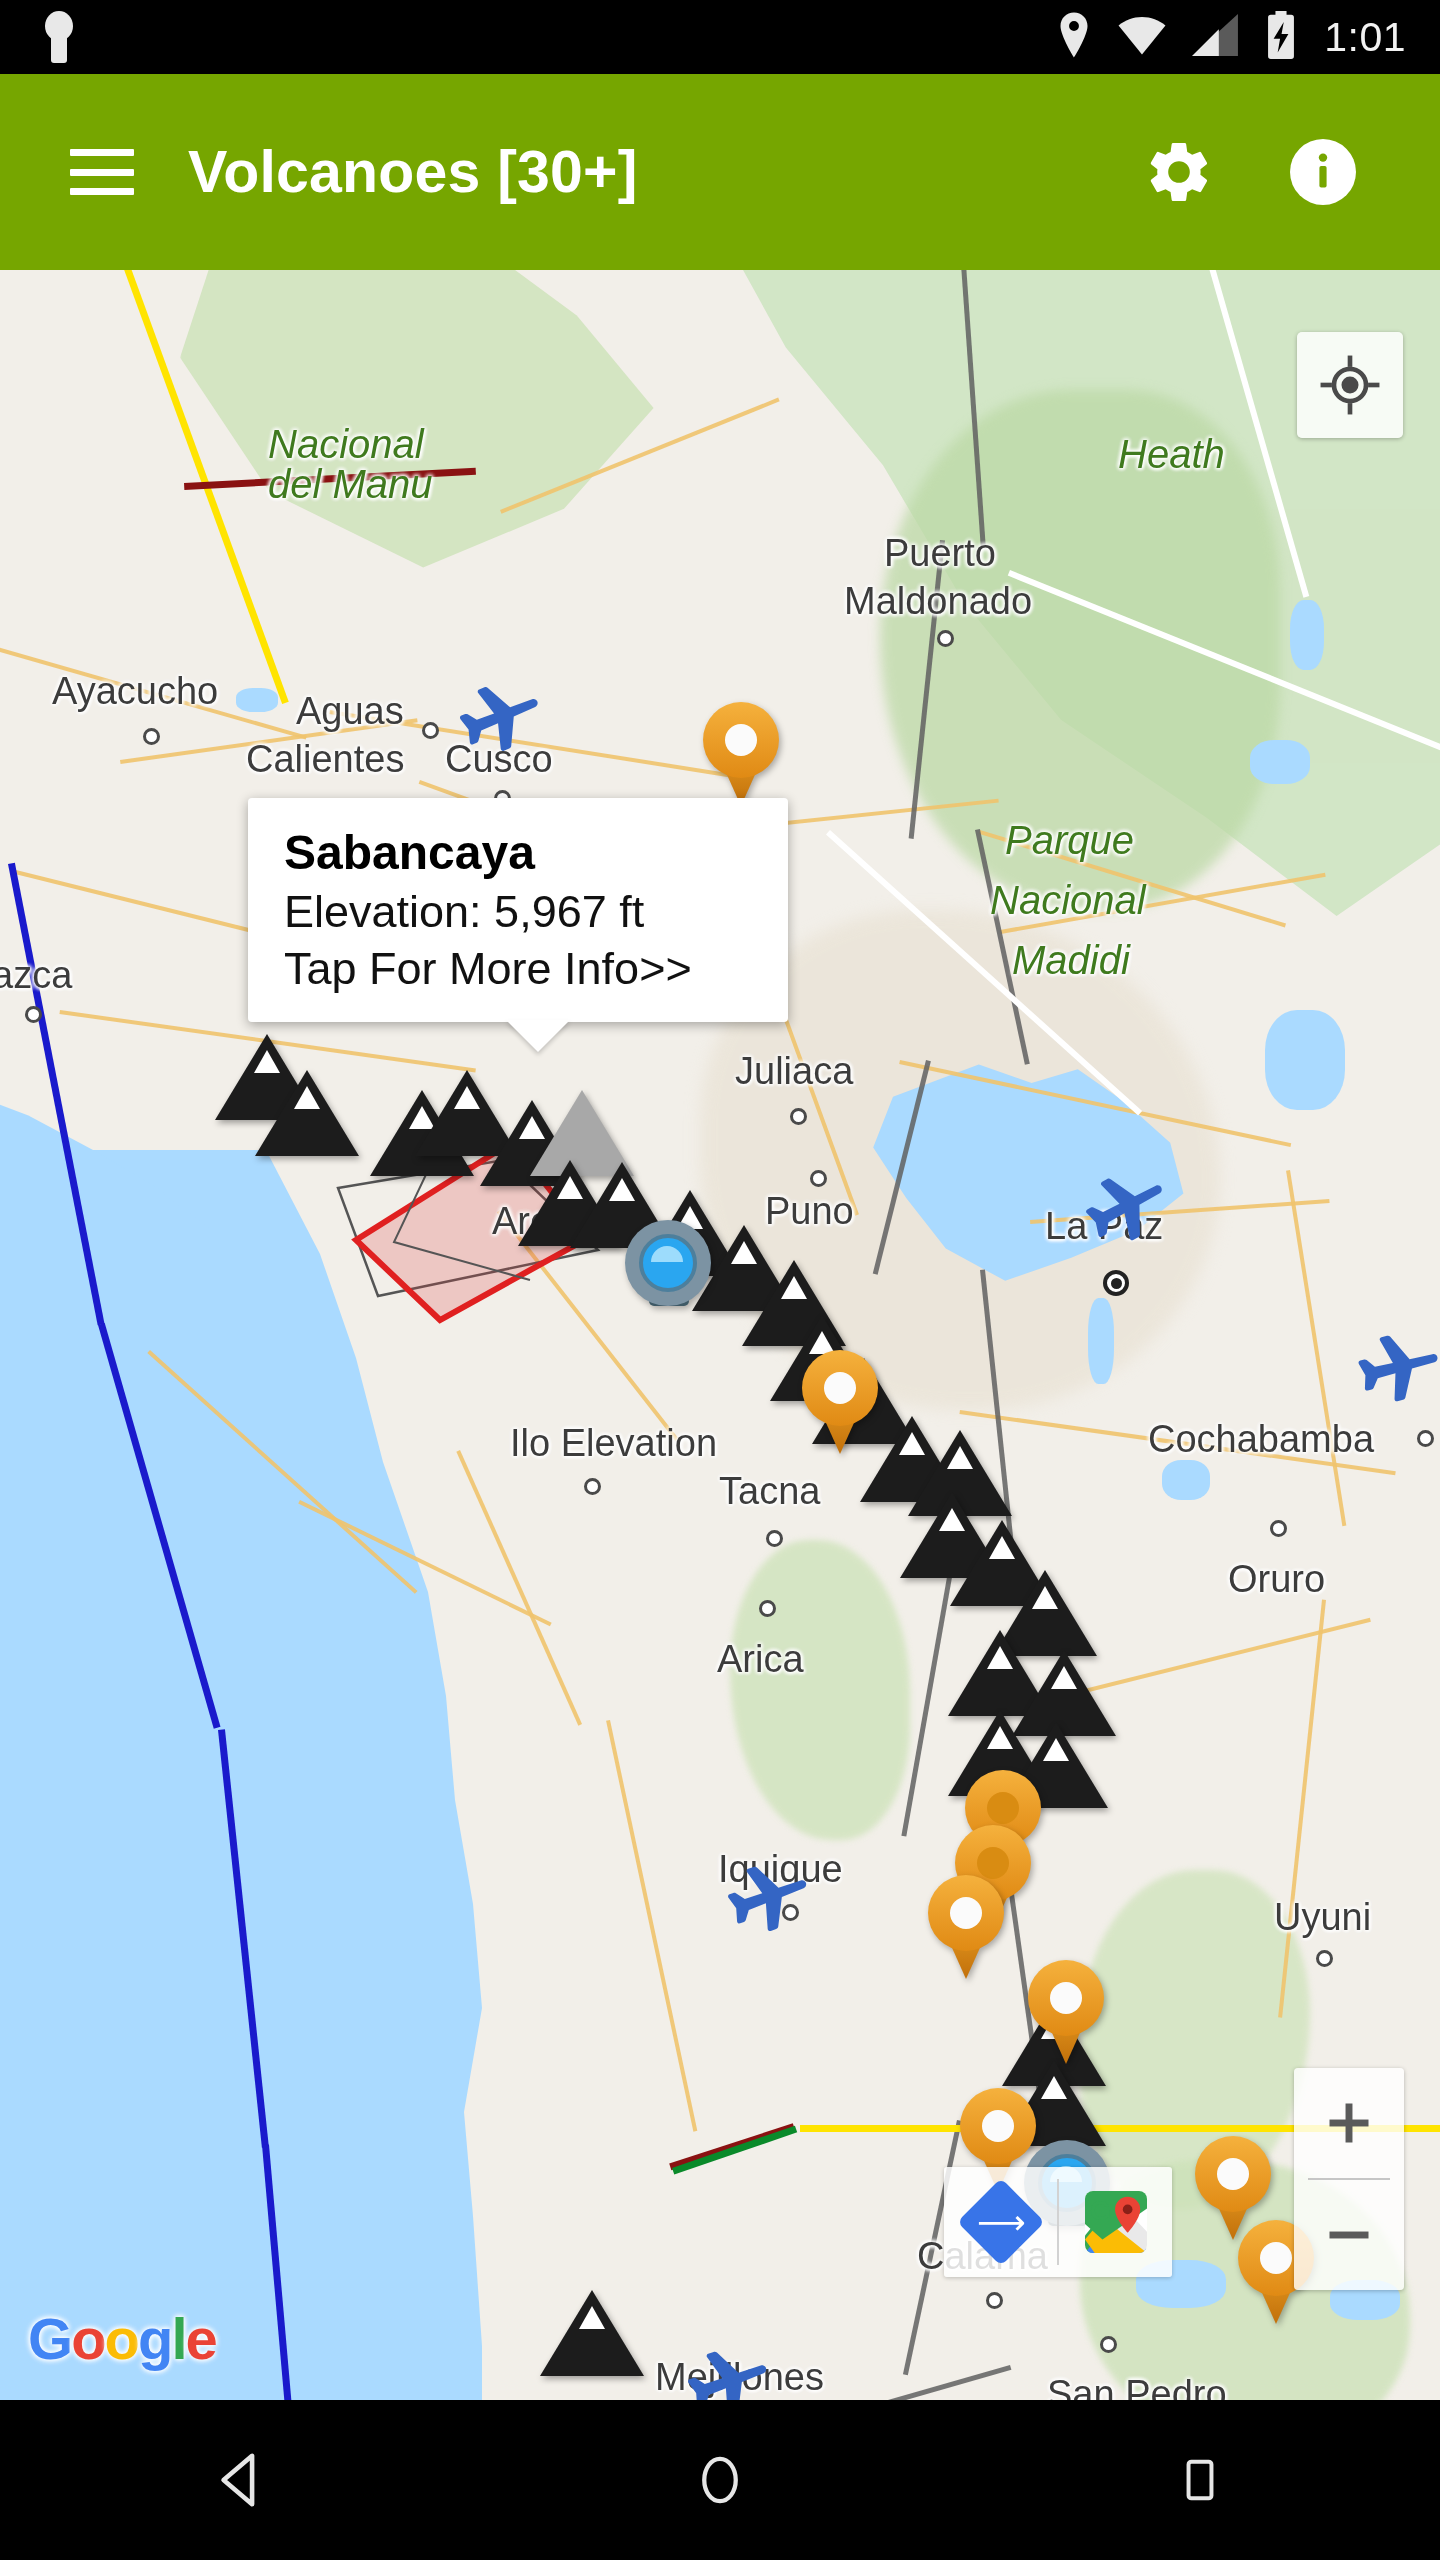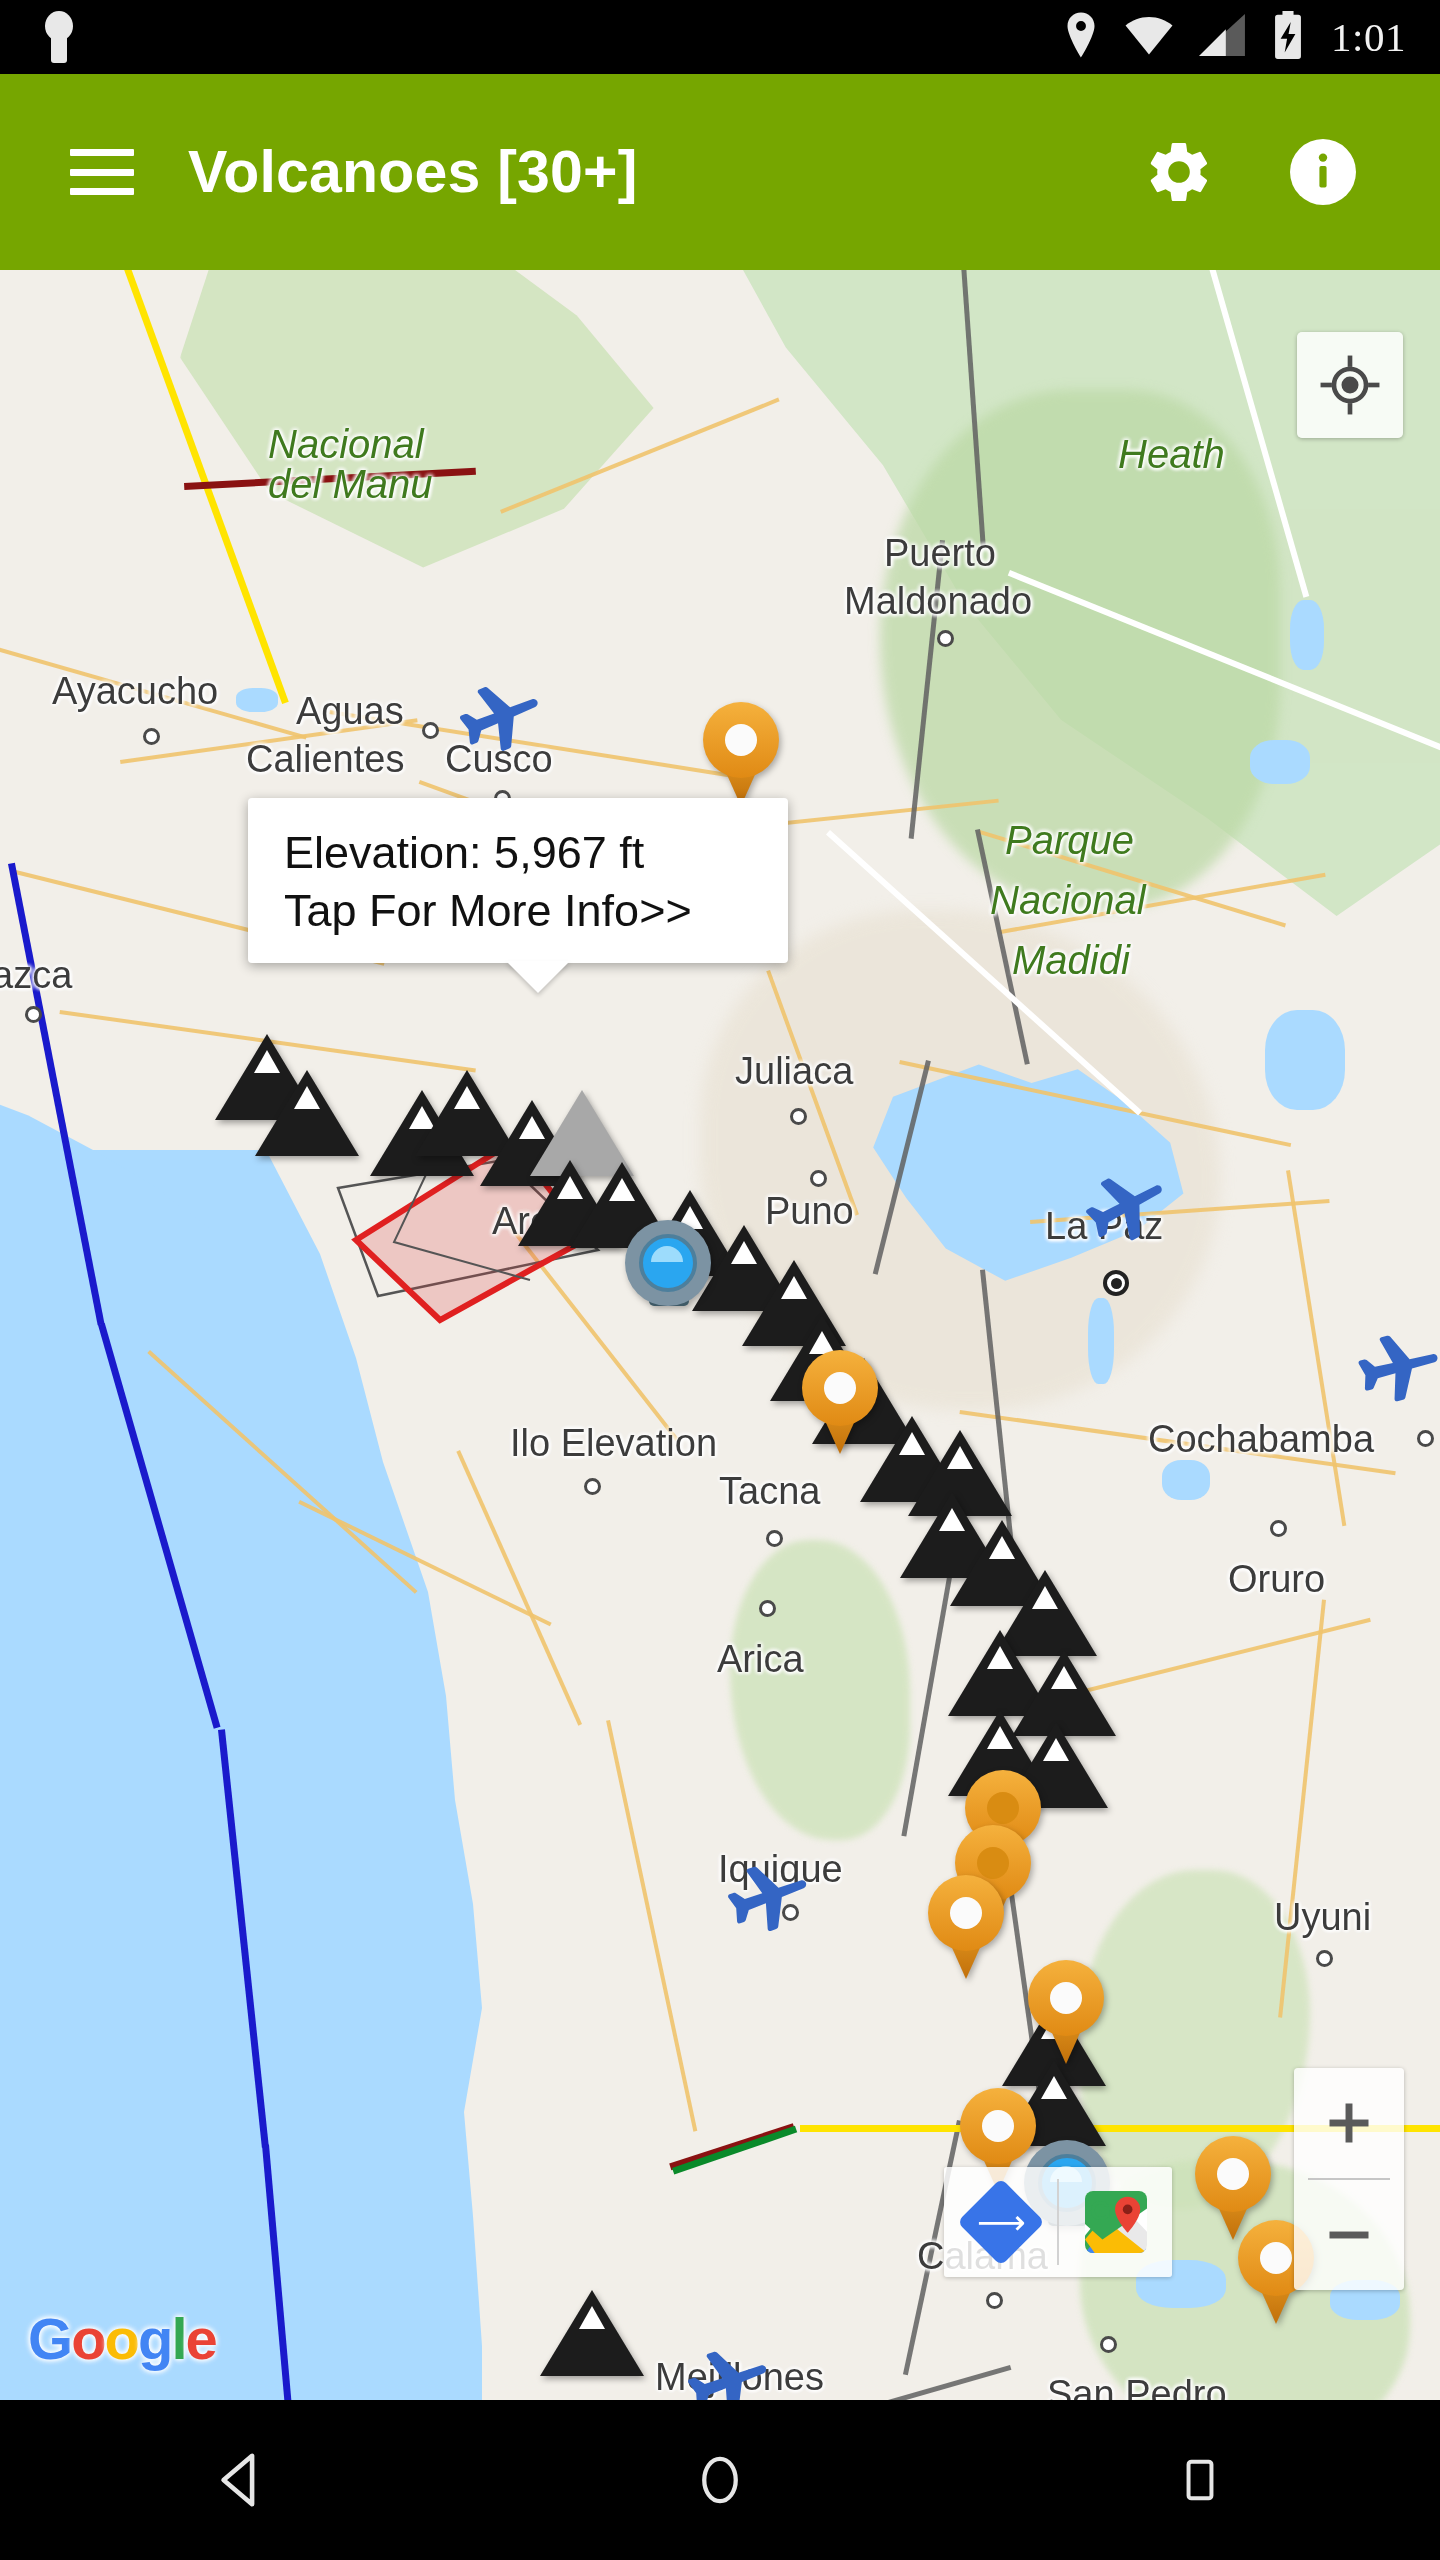--- a/index.html
+++ b/index.html
@@ -22,21 +22,21 @@
   .keyhole .kh-head{
     position:absolute; left:3px; top:0; width:28px; height:30px;
     background:#e8e8e8; border-radius:50%;
   }
   .keyhole .kh-stem{
     position:absolute; left:9px; top:20px; width:16px; height:32px;
     background:#e8e8e8; border-radius:0 0 3px 3px;
   }
   .status-time{
     color:#f2f2f2; font-size:41px; letter-spacing:.5px;
-    font-family:Liberation Serif, serif;
+    font-family:Liberation Sans, sans-serif;
   }
 
   
   .app-bar{
     position:absolute; left:0; top:74px; width:1440px; height:196px;
     background:#76a600; display:flex; align-items:center;
   }
   .hamburger{
     width:64px; height:46px; margin-left:70px; margin-right:54px;
     display:flex; flex-direction:column; justify-content:space-between;
@@ -640,20 +640,21 @@
         <div class="cam-glint"></div>
     </div>
     <div class="webcam" style="left:1024px;top:1870px;">
       <div class="cam-foot"></div>
         <div class="cam-outer"></div>
       <div class="cam-lens"></div>
         <div class="cam-glint"></div>
     </div>
 
     <div class="info-window">
+      <div class="info-title">Sabancaya</div>
       <div class="info-line">Elevation: 5,967 ft</div>
       <div class="info-line">Tap For More Info&gt;&gt;</div>
       <div class="info-tail"></div>
     </div>
 
     <div class="my-location">
       <svg width="62" height="62" viewBox="0 0 24 24">
         <circle cx="12" cy="12" r="6.2" fill="none" stroke="#4a4a4a" stroke-width="1.8"></circle>
         <circle cx="12" cy="12" r="3.3" fill="#4a4a4a"></circle>
         <rect x="11.1" y="0.6" width="1.8" height="4.4" fill="#4a4a4a"></rect>

